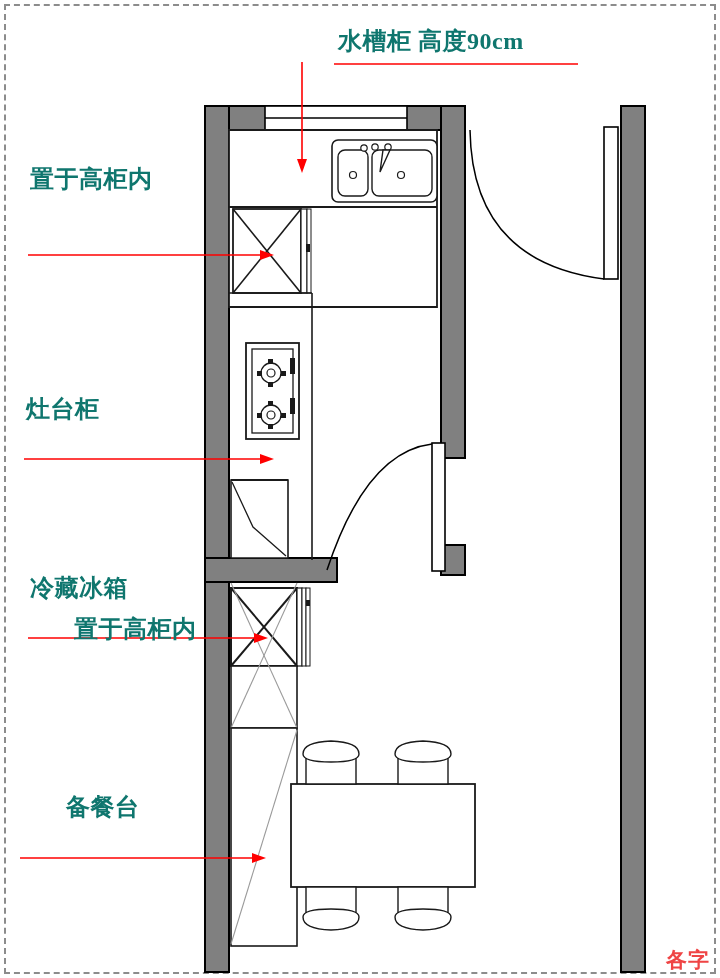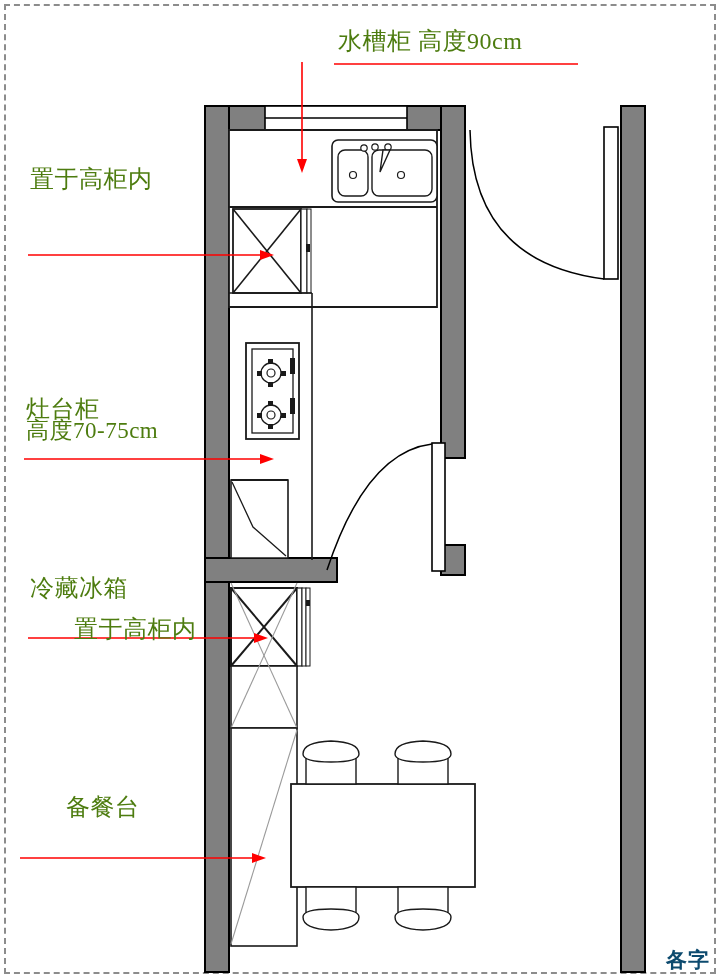--- a/index.html
+++ b/index.html
@@ -29,36 +29,36 @@
   }
   svg.plan {
     position: absolute;
     left: 0;
     top: 0;
     width: 720px;
     height: 978px;
   }
   .anno {
     position: absolute;
-    color: #4d7c0f;
+    color: #0f766e;
     font-family: "Liberation Serif", serif;
     font-size: 24px;
-    font-weight: 400;
+    font-weight: 700;
     line-height: 1.15;
     white-space: pre;
     letter-spacing: 0.5px;
   }
   .anno.small {
     font-size: 23px;
   }
   #watermark {
     position: absolute;
     right: 10px;
     bottom: 4px;
-    color: #0c4a6e;
+    color: #ef4444;
     font-family: "Liberation Serif", serif;
     font-size: 21px;
     font-weight: 700;
     letter-spacing: 1px;
     user-select: none;
   }
 </style>
 </head>
 <body>
 
@@ -233,21 +233,20 @@
       <path d="M 266 858 L 252 853 L 252 863 Z" fill="#ff0000"></path>
     </g>
 
   </svg>
 
   <div class="anno" style="left:338px; top:28px;">水槽柜 高度90cm</div>
 
   <div class="anno" style="left:30px; top:166px;">置于高柜内</div>
 
   <div class="anno" style="left:26px; top:396px;">灶台柜</div>
-  <div class="anno small" style="left:26px; top:418px;">高度70-75cm</div>
 
   <div class="anno" style="left:30px; top:575px;">冷藏冰箱</div>
   <div class="anno" style="left:30px; top:616px;margin-left:44px;">置于高柜内</div>
 
   <div class="anno" style="left:30px; top:794px;margin-left:36px;">备餐台</div>
 
   <div id="watermark">各字</div>
 
 </div>
 

